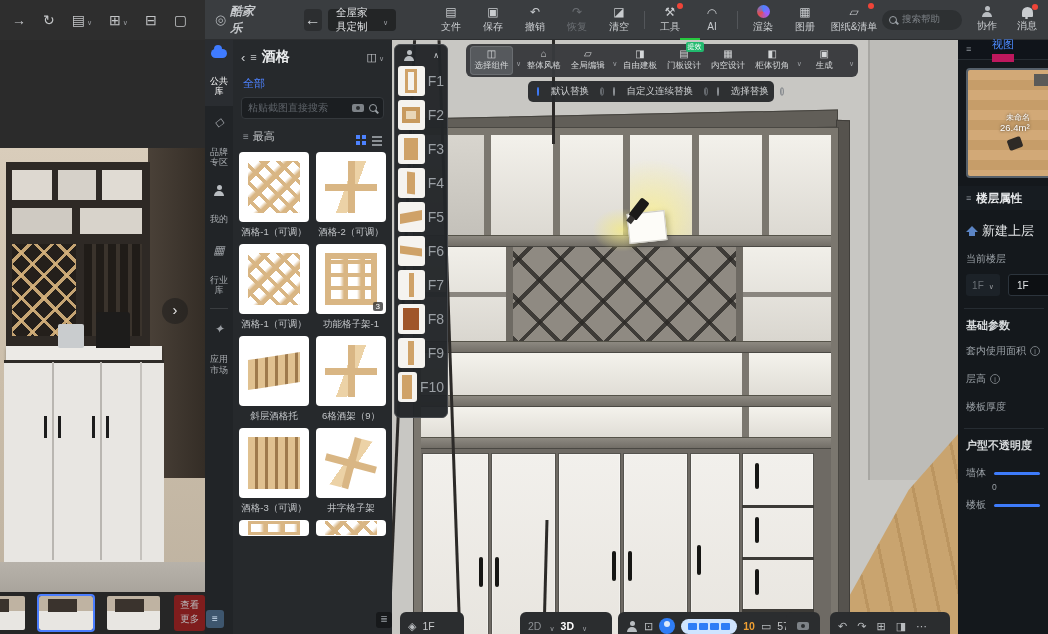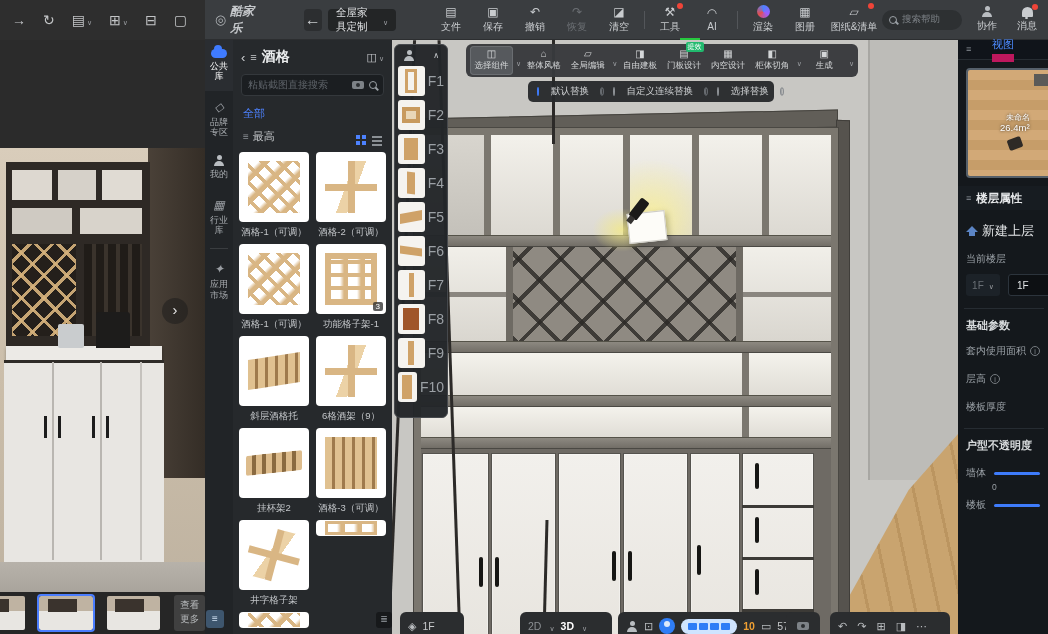--- a/index.html
+++ b/index.html
@@ -60,21 +60,21 @@
   .hdr-item.dim .gly, .hdr-item.dim .lbl { color:#6b6f73; }
   .red-dot { position:absolute; top:-3px; right:8px; width:6px; height:6px; border-radius:50%;
     background:#f04438; }
   .hdr-div { width:1px; height:18px; background:#53565a; margin:0 4px; }
 
   
   #libnav { left:205px; top:40px; width:28px; height:594px; background:#212427; }
   .nav-item { width:28px; display:flex; flex-direction:column; align-items:center; gap:3px;
     padding:9px 0; }
   .nav-item .lbl { font-size:9px; color:#a7abaf; writing-mode:horizontal-tb; text-align:center;
-    line-height:1.15; width:26px; }
+    line-height:1.15; width:26px;margin-top:15px; }
   .nav-item.sel { background:#2a2d31; }
   .nav-item.sel .lbl { color:#fff; }
   .nav-gly { font-size:12px; color:#9a9ea3; }
 
   
   #catalog { left:233px; top:40px; width:159px; height:594px; background:#26292c; overflow:hidden; }
   #cat-header { display:flex; align-items:center; padding:8px 8px 4px 8px; gap:5px; }
   #cat-title { font-size:14px; font-weight:bold; color:#eceeef; }
   #cat-search { margin:4px 8px; height:22px; background:#1b1e21; border:1px solid #34383c;
     border-radius:4px; display:flex; align-items:center; padding:0 6px; gap:5px; }
@@ -248,21 +248,21 @@
   #rp-grip { left:2px; top:4px; width:4px; height:12px; color:#5a6066; font-size:8px; line-height:5px; }
 
   
   #thumbs { left:0; top:592px; width:205px; height:42px; background:#262626; display:flex;
     align-items:center; gap:14px; padding-left:0; }
   .vthumb { width:56px; height:34px; border-radius:2px; background:
     linear-gradient(180deg,#bfb3a2 0 45%, #e8e6e2 45% 100%); position:relative; overflow:hidden; }
   .vthumb::before { content:""; position:absolute; left:15%; top:8%; width:55%; height:40%; background:#3a332d; }
   .vthumb.cut { margin-left:-28px; }
   .vthumb.sel { outline:2px solid #4a7dff; }
-  #more-chip { width:32px; height:36px; background:#404040; border-radius:3px; color:#b9bcbe;
+  #more-chip { width:32px; height:36px; background:#7f1d1d; border-radius:3px; color:#b9bcbe;
     font-size:9.5px; text-align:center; line-height:1.5; padding-top:3px; }
 
   #next-btn { left:162px; top:298px; width:26px; height:26px; border-radius:50%;
     background:rgba(25,25,25,.5); color:#e8e8e8; font-size:15px; text-align:center; line-height:24px; }
   .green-tick { left:680px; top:38px; width:20px; height:2px; background:#27c93f; }
 </style>
 </head>
 <body>
 
 <div class="abs" id="viewer">
@@ -417,26 +417,26 @@
   </div>
 </div>
 
 <div class="abs" id="catalog">
   <div id="cat-header">
     <i class="gly" style="font-size:13px;">‹</i>
     <i class="gly" style="font-size:11px;">≡</i>
     <span id="cat-title">酒格</span>
     <i class="gly" style="margin-left:auto;font-size:11px;">◫<span class="caret"></span></i>
   </div>
+  <div id="cat-all">全部</div>
   <div id="cat-search">
     <span class="ph-text">粘贴截图直接搜索</span>
     <span class="icon-cam"></span>
     <span class="mag"></span>
   </div>
-  <div id="cat-all">全部</div>
   <div id="cat-sort">
     <i class="gly" style="font-size:10px;color:#8b9095;">≡</i>
     <span class="lbl">最高</span>
     <span style="margin-left:auto;display:flex;gap:12px;align-items:center;">
       <span class="grid4"></span>
       <span class="list3"></span>
     </span>
   </div>
 
   <div id="cat-grid">
@@ -469,26 +469,20 @@
       <div class="pthumb">
           <div class="pat pat-dense" style="height:30px;transform:skewY(-9deg);"></div>
         </div>
       <div class="pname">斜层酒格托</div>
     </div>
     <div class="pcard">
       <div class="pthumb">
           <div class="pat pat-cross"></div>
         </div>
       <div class="pname">6格酒架（9）</div>
-    </div>
-    <div class="pcard">
-      <div class="pthumb">
-          <div class="pat-bar"></div>
-        </div>
-      <div class="pname">挂杯架2</div>
     </div>
     <div class="pcard">
       <div class="pthumb">
           <div class="pat pat-dense"></div>
         </div>
       <div class="pname">酒格-3（可调）</div>
     </div>
     <div class="pcard">
       <div class="pthumb">
           <div class="pat pat-cross" style="transform:rotate(15deg);"></div>

